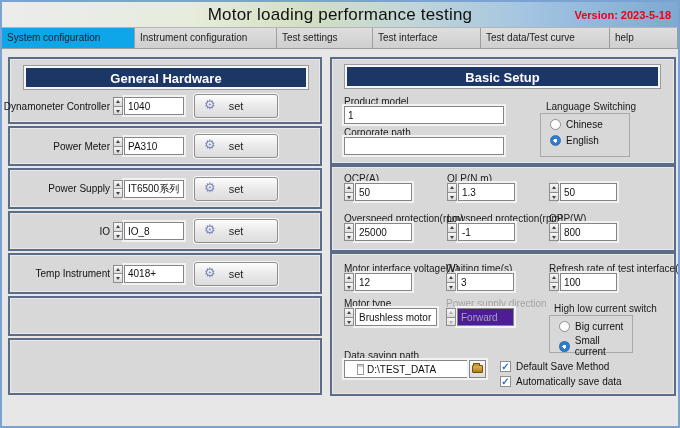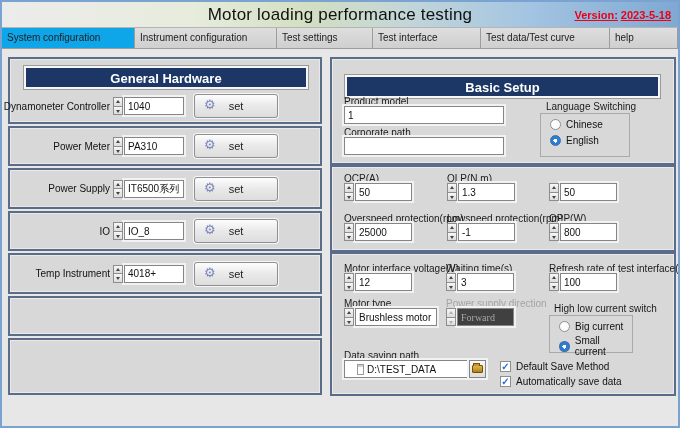--- a/index.html
+++ b/index.html
@@ -5,21 +5,21 @@
   * { margin:0; padding:0; box-sizing:border-box; }
   body { font-family:"Liberation Sans", sans-serif; background:#9db8d2; }
   .window { position:relative; width:680px; height:428px; background:#e7e7e7;
             border:2px solid #7aa3d2; outline:1px solid #4d759f; overflow:hidden; }
   
   .titlebar { position:absolute; top:0; left:0; right:0; height:26px;
     background:linear-gradient(90deg,#ececec 0%,#e7ecdc 28%,#d3dfc2 45%,#c2d6d8 60%,#a3c4e2 78%,#7fa9d2 100%);
     border-bottom:1px solid #b5b5b5; }
   .title { position:absolute; left:0; right:0; top:3px; text-align:center;
     font-size:17px; color:#111; letter-spacing:.2px; }
-  .version { position:absolute; right:7px; top:7px; font-size:11px; font-weight:bold; color:#ec0016;text-decoration:underline; }
+  .version { position:absolute; right:7px; top:7px; font-size:11px; font-weight:bold; color:#ec0016; }
   .version span { margin-left:3px; }
   
   .tabs { position:absolute; top:26px; left:0; right:0; height:21px; display:flex;
     background:#d2d2d2; border-bottom:1px solid #9d9d9d; }
   .tab { height:100%; font-size:10px; color:#222; padding:4px 0 0 5px;
     border-right:1px solid #9d9d9d; background:linear-gradient(#dedede,#cfcfcf); }
   .tab.active { background:#0ea5e9; }
   .t0{width:133px}.t1{width:142px}.t2{width:96px}.t3{width:108px}.t4{width:129px}.t5{flex:1}
   
   .lbox, .rsec { position:absolute; background:#d8d8d8; border:2px solid #5a6c88;
@@ -49,21 +49,21 @@
     box-shadow:0 0 0 1px #f6f6f6; font-size:11px; color:#222; cursor:pointer;
     display:flex; align-items:center; justify-content:center; }
   .gear { position:absolute; left:9px; top:2px; font-size:13px; color:#7d87bb; }
   
   .plabel { position:absolute; font-size:10px; color:#1a1a1a; white-space:nowrap; }
   .plabel.dis { color:#a4a4a4; }
   .ctrl { position:absolute; display:flex; align-items:center; }
   .ctrl .field { width:57px; }
   .wide .field { width:160px; }
   .mt .field { width:82px; }
-  .dis .field { background:#404040; color:#a6a6a6;font-family:Liberation Serif, serif; }
+  .dis .field { background:#4c1d95; color:#a6a6a6; }
   .dis .spinner i::after { opacity:.35; }
   .groupbox { position:absolute; border:1px solid #a9a9a9; background:#d8d8d8; padding:5px 0 0 9px; }
   .radiorow { display:flex; align-items:center; margin-bottom:5px; }
   .radio { width:11px; height:11px; border-radius:50%; background:#fdfdfd; border:1px solid #8e8e8e; margin-right:5px; }
   .radio.on { background:radial-gradient(circle at 50% 50%, #fff 0 2px, #2b7cd3 2px 100%); border-color:#3a6ea5; }
   .rtext { font-size:10px; color:#111; }
   .cbrow { position:absolute; display:flex; align-items:center; }
   .cb { width:11px; height:11px; background:#fff; border:1px solid #8e8e8e; margin-right:5px;
     font-size:10px; line-height:9px; text-align:center; color:#2a6fd6; font-weight:bold; }
   .cbtext { font-size:10px; color:#111; }
@@ -184,21 +184,21 @@
           <span class="gear">⚙</span>
           <span>set</span>
         </button>
     </div>
   </div>
 
   <div class="lbox" style="top:294px;height:40px"></div>
   <div class="lbox" style="top:336px;height:57px"></div>
 
   <div class="rsec" style="top:55px;height:108px">
-    <div class="hdr" style="margin:16px 14px 0 13px">Basic Setup</div>
+    <div class="hdr" style="margin:6px 14px 0 13px">Basic Setup</div>
     <div class="plabel" style="left:12px;top:37px">Product model</div>
     <div class="ctrl wide" style="left:12px;top:47px">
         <input class="field" value="1" style="">
       </div>
     <div class="plabel" style="left:12px;top:68px">Corporate path</div>
     <div class="ctrl wide" style="left:12px;top:78px">
         <input class="field" style="">
       </div>
 
     <div class="plabel" style="left:214px;top:42px">Language Switching</div>

